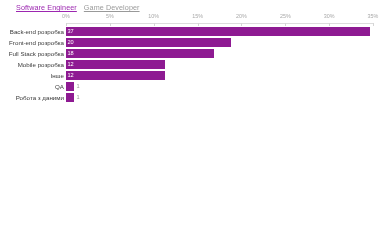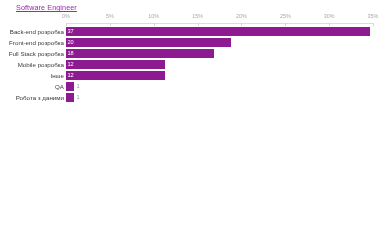--- a/index.html
+++ b/index.html
@@ -137,20 +137,21 @@
     color: #9a9a9a;
   }
 </style>
 </head>
 <body>
 
 <div id="app">
 
   <div class="tabs">
     <span class="tab active">Software Engineer</span>
+    <span class="tab">Game Developer</span>
   </div>
 
   <div class="chart">
 
     <div class="axis-row" id="axis-row">
         <div class="axis-line" style="width: 307px;"></div>
         <div class="tick-label" style="left: 66px;">0%</div>
         <div class="tick-mark" style="left: 66px;"></div>
         <div class="tick-label" style="left: 109.857px;">5%</div>
         <div class="tick-mark" style="left: 109.857px;"></div>

